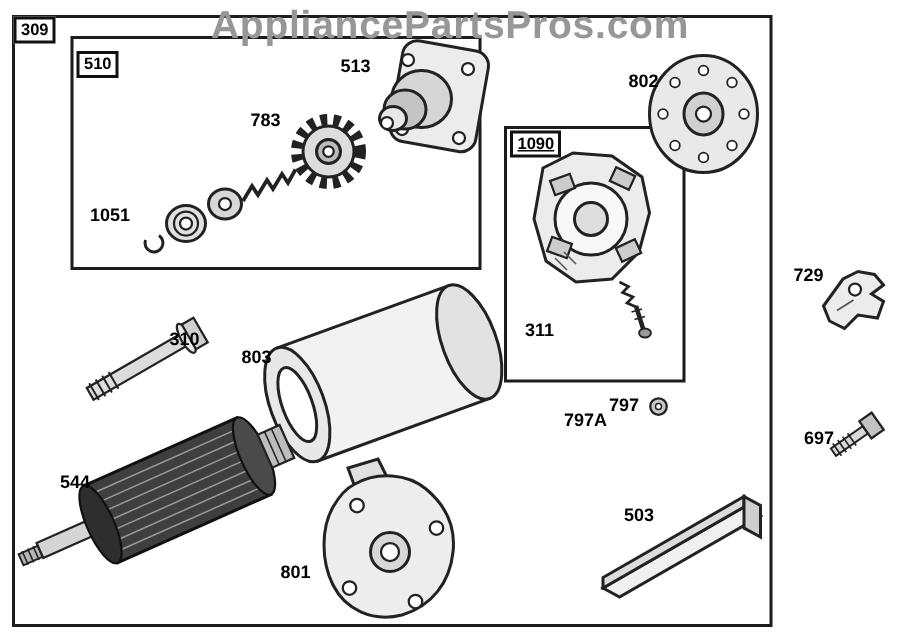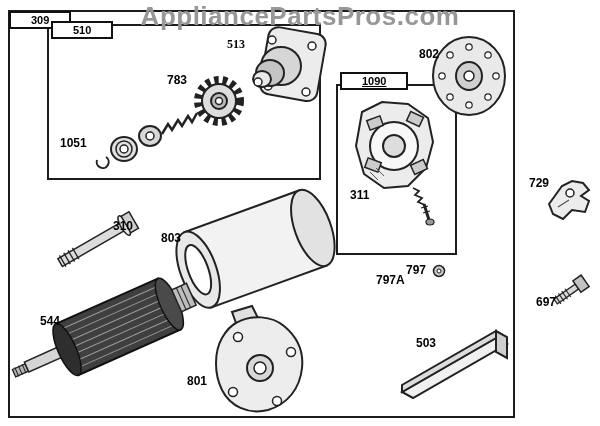--- a/index.html
+++ b/index.html
@@ -3,36 +3,36 @@
 <meta charset="utf-8">
 <style>
   html,body{margin:0;padding:0;background:#fff;}
   .stage{position:relative;width:600px;height:426px;background:#fff;font-family:"Liberation Sans",sans-serif;overflow:hidden;}
   .watermark{position:absolute;left:0;top:1px;width:100%;text-align:center;font-size:26px;font-weight:bold;color:#979797;letter-spacing:.5px;z-index:7;}
   .box{position:absolute;border:2px solid #1c1c1c;background:transparent;z-index:1;box-sizing:border-box;}
   .box-main{left:8px;top:10px;width:507px;height:408px;}
   .box-510{left:47px;top:24px;width:274px;height:156px;}
   .box-1090{left:336px;top:84px;width:121px;height:171px;}
   svg.draw{position:absolute;left:0;top:0;z-index:2;}
-  .tag{position:absolute;z-index:6;border:2px solid #111;background:#fff;font-size:11px;font-weight:bold;padding:0 20px;line-height:14px;color:#000;}
+  .tag{position:absolute;z-index:6;border:2px solid #111;background:#fff;font-size:11px;font-weight:bold;padding:0 3px;line-height:14px;color:#000;}
   .tag-309{left:9px;top:11px;}
-  .tag-510{left:51px;top:21px;}
-  .tag-1090{left:340px;top:72px;text-decoration:underline;}
+  .tag-510{left:51px;top:34px;}
+  .tag-1090{left:340px;top:87px;text-decoration:underline;}
   .lbl{position:absolute;z-index:6;font-size:12px;font-weight:bold;color:#000;}
-  .lbl-513{left:227px;top:37px;font-family:Liberation Serif, serif;}
+  .lbl-513{left:227px;top:37px;}
   .lbl-802{left:419px;top:47px;}
   .lbl-783{left:167px;top:73px;}
   .lbl-1051{left:60px;top:136px;text-align:center;}
   .lbl-310{left:69px;top:219px;margin-left:44px;}
   .lbl-803{left:161px;top:231px;}
-  .lbl-311{left:350px;top:188px;}
+  .lbl-311{left:350px;top:213px;}
   .lbl-797A{left:376px;top:233px;margin-top:40px;}
   .lbl-797{left:406px;top:263px;}
   .lbl-729{left:529px;top:176px;}
-  .lbl-697{left:536px;top:285px;margin-top:10px;}
+  .lbl-697{left:536px;top:285px;}
   .lbl-544{left:40px;top:314px;}
   .lbl-801{left:187px;top:374px;}
   .lbl-503{left:416px;top:336px;}
 </style>
 </head>
 <body>
 
 <div class="stage">
 
   <div class="watermark">AppliancePartsPros.com</div>

